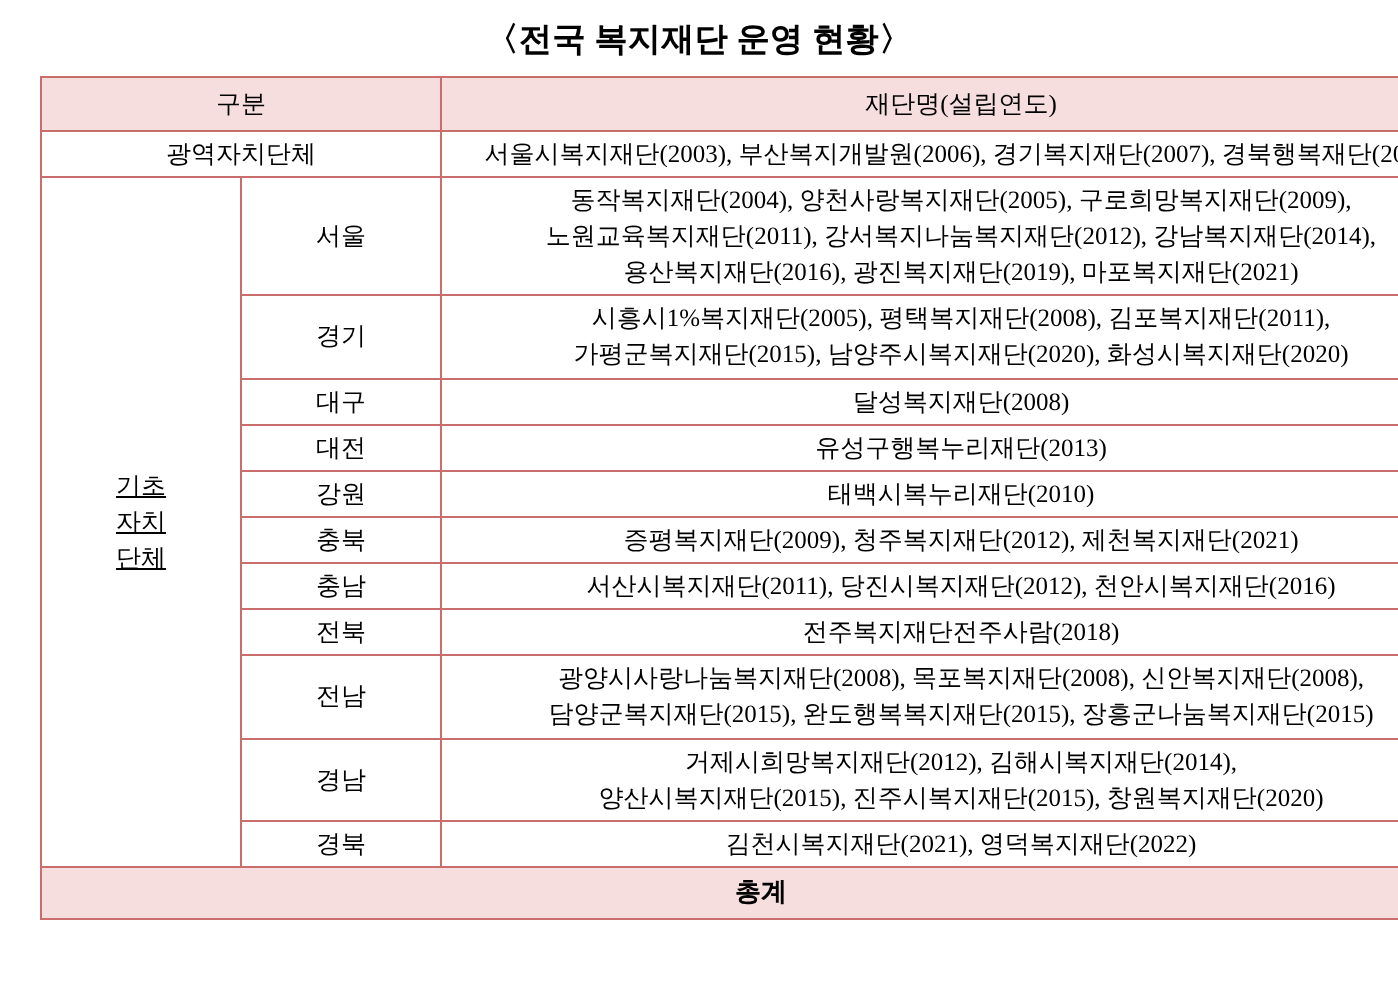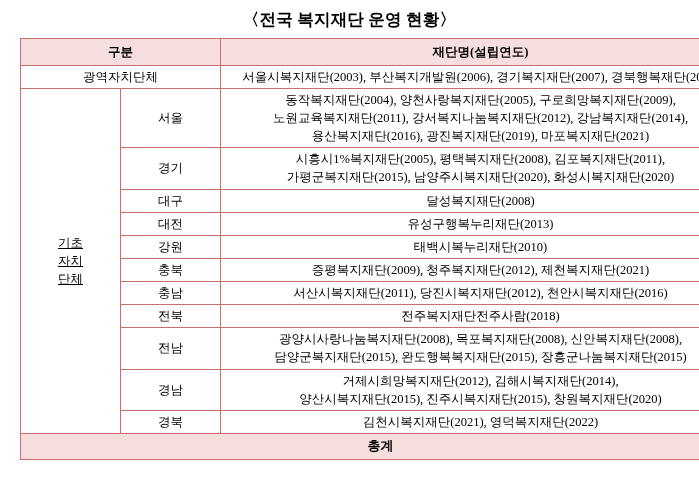--- a/index.html
+++ b/index.html
@@ -39,21 +39,21 @@
     border: 1px solid #c96d6d;
     font-size: 12.5px;
     line-height: 1.45;
     text-align: center;
     vertical-align: middle;
     padding: 2px 3px;
     word-break: keep-all;
   }
   thead th {
     background: #f6dede;
-    font-weight: bold;
+    font-weight: normal;
     font-size: 13px;
     height: 22px;
   }
   .col-gubun { width: 100px; }
   .col-name  { width: 520px; }
 
   td.region-label {
     font-size: 13px;
   }
   td.group-label {

